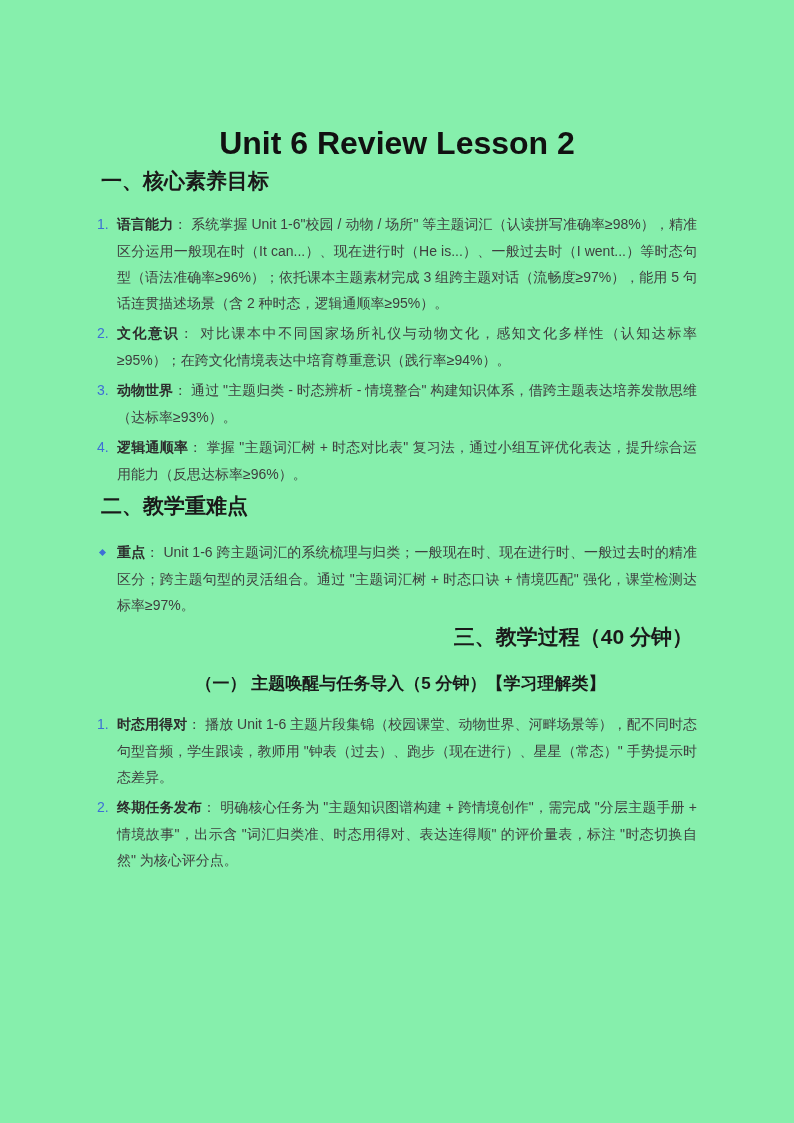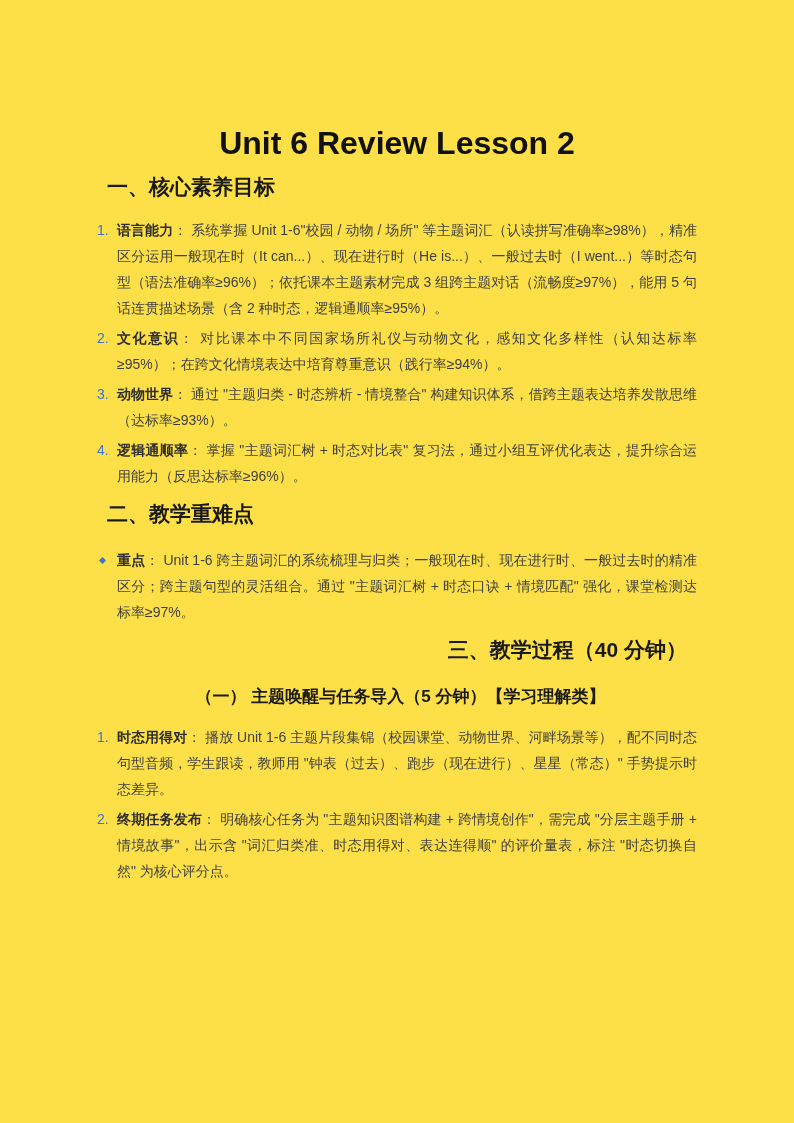--- a/index.html
+++ b/index.html
@@ -1,32 +1,32 @@
 <!DOCTYPE html>
 <html><head>
 <meta charset="utf-8">
 <style>
   html, body { margin:0; padding:0; background:#ffffff; }
   .page {
     position:relative;
     width:794px; height:1123px;
     box-sizing:border-box;
     padding:124px 97px 0 97px;
-    background:#fde047;
+    background:#86efac;
     font-family:"Liberation Sans","DejaVu Sans",sans-serif;
     color:#3f3f3f;
     overflow:hidden;
   }
   h1.doc-title {
     margin:0;
     font-size:32px; line-height:38px; font-weight:700;
     text-align:center; color:#111111;
   }
   h2.sec-heading {
-    margin:10px;
+    margin:4px;
     font-size:21px; line-height:30px; font-weight:700;
     color:#1a1a1a;
   }
   .h2-goals   { margin-top:35px; }
   .h2-key     { margin-top:4px; }
   .h2-process { margin-top:8px;text-align:right; }
   h3.sub-heading {
     margin:19px 0 0 0; padding-left:7px;
     font-size:17px; line-height:26px; font-weight:700;
     color:#1a1a1a;
@@ -46,21 +46,21 @@
   .item .marker {
     position:absolute; left:0; top:0;
     color:#3e6fd6;
   }
   .item .bullet {
     position:absolute; left:3px; top:11px;
     width:5px; height:5px;
     background:#3e6fd6;
     transform:rotate(45deg);
   }
-  .item .lead { font-weight:700; color:#2d2d2d; }
+  .item .lead { font-weight:700; color:#2d2d2d;font-family:Liberation Mono, monospace; }
 </style>
 </head>
 <body>
 
 <div class="page">
 
   <h1 class="doc-title">Unit 6 Review Lesson 2</h1>
 
   <h2 class="sec-heading h2-goals">一、核心素养目标</h2>
   <div class="list list-goals">

